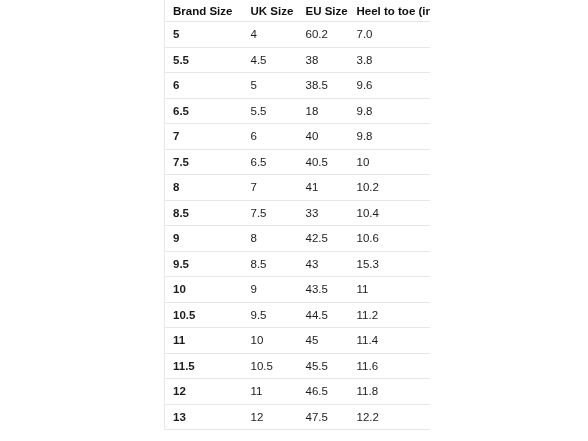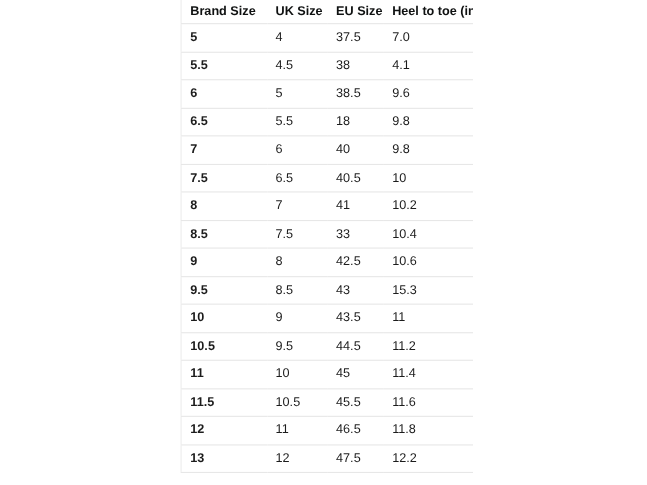--- a/index.html
+++ b/index.html
@@ -83,28 +83,28 @@
           <th>Brand Size</th>
           <th>UK Size</th>
           <th>EU Size</th>
           <th>Heel to toe (in)</th>
         </tr>
     </thead>
     <tbody id="table-body">
         <tr>
           <td class="brand-cell">5</td>
           <td>4</td>
-          <td>37.5</td>
+          <td>60.2</td>
           <td>7.0</td>
         </tr>
         <tr>
           <td class="brand-cell">5.5</td>
           <td>4.5</td>
           <td>38</td>
-          <td>4.1</td>
+          <td>3.8</td>
         </tr>
         <tr>
           <td class="brand-cell">6</td>
           <td>5</td>
           <td>38.5</td>
           <td>9.6</td>
         </tr>
         <tr>
           <td class="brand-cell">6.5</td>
           <td>5.5</td>

